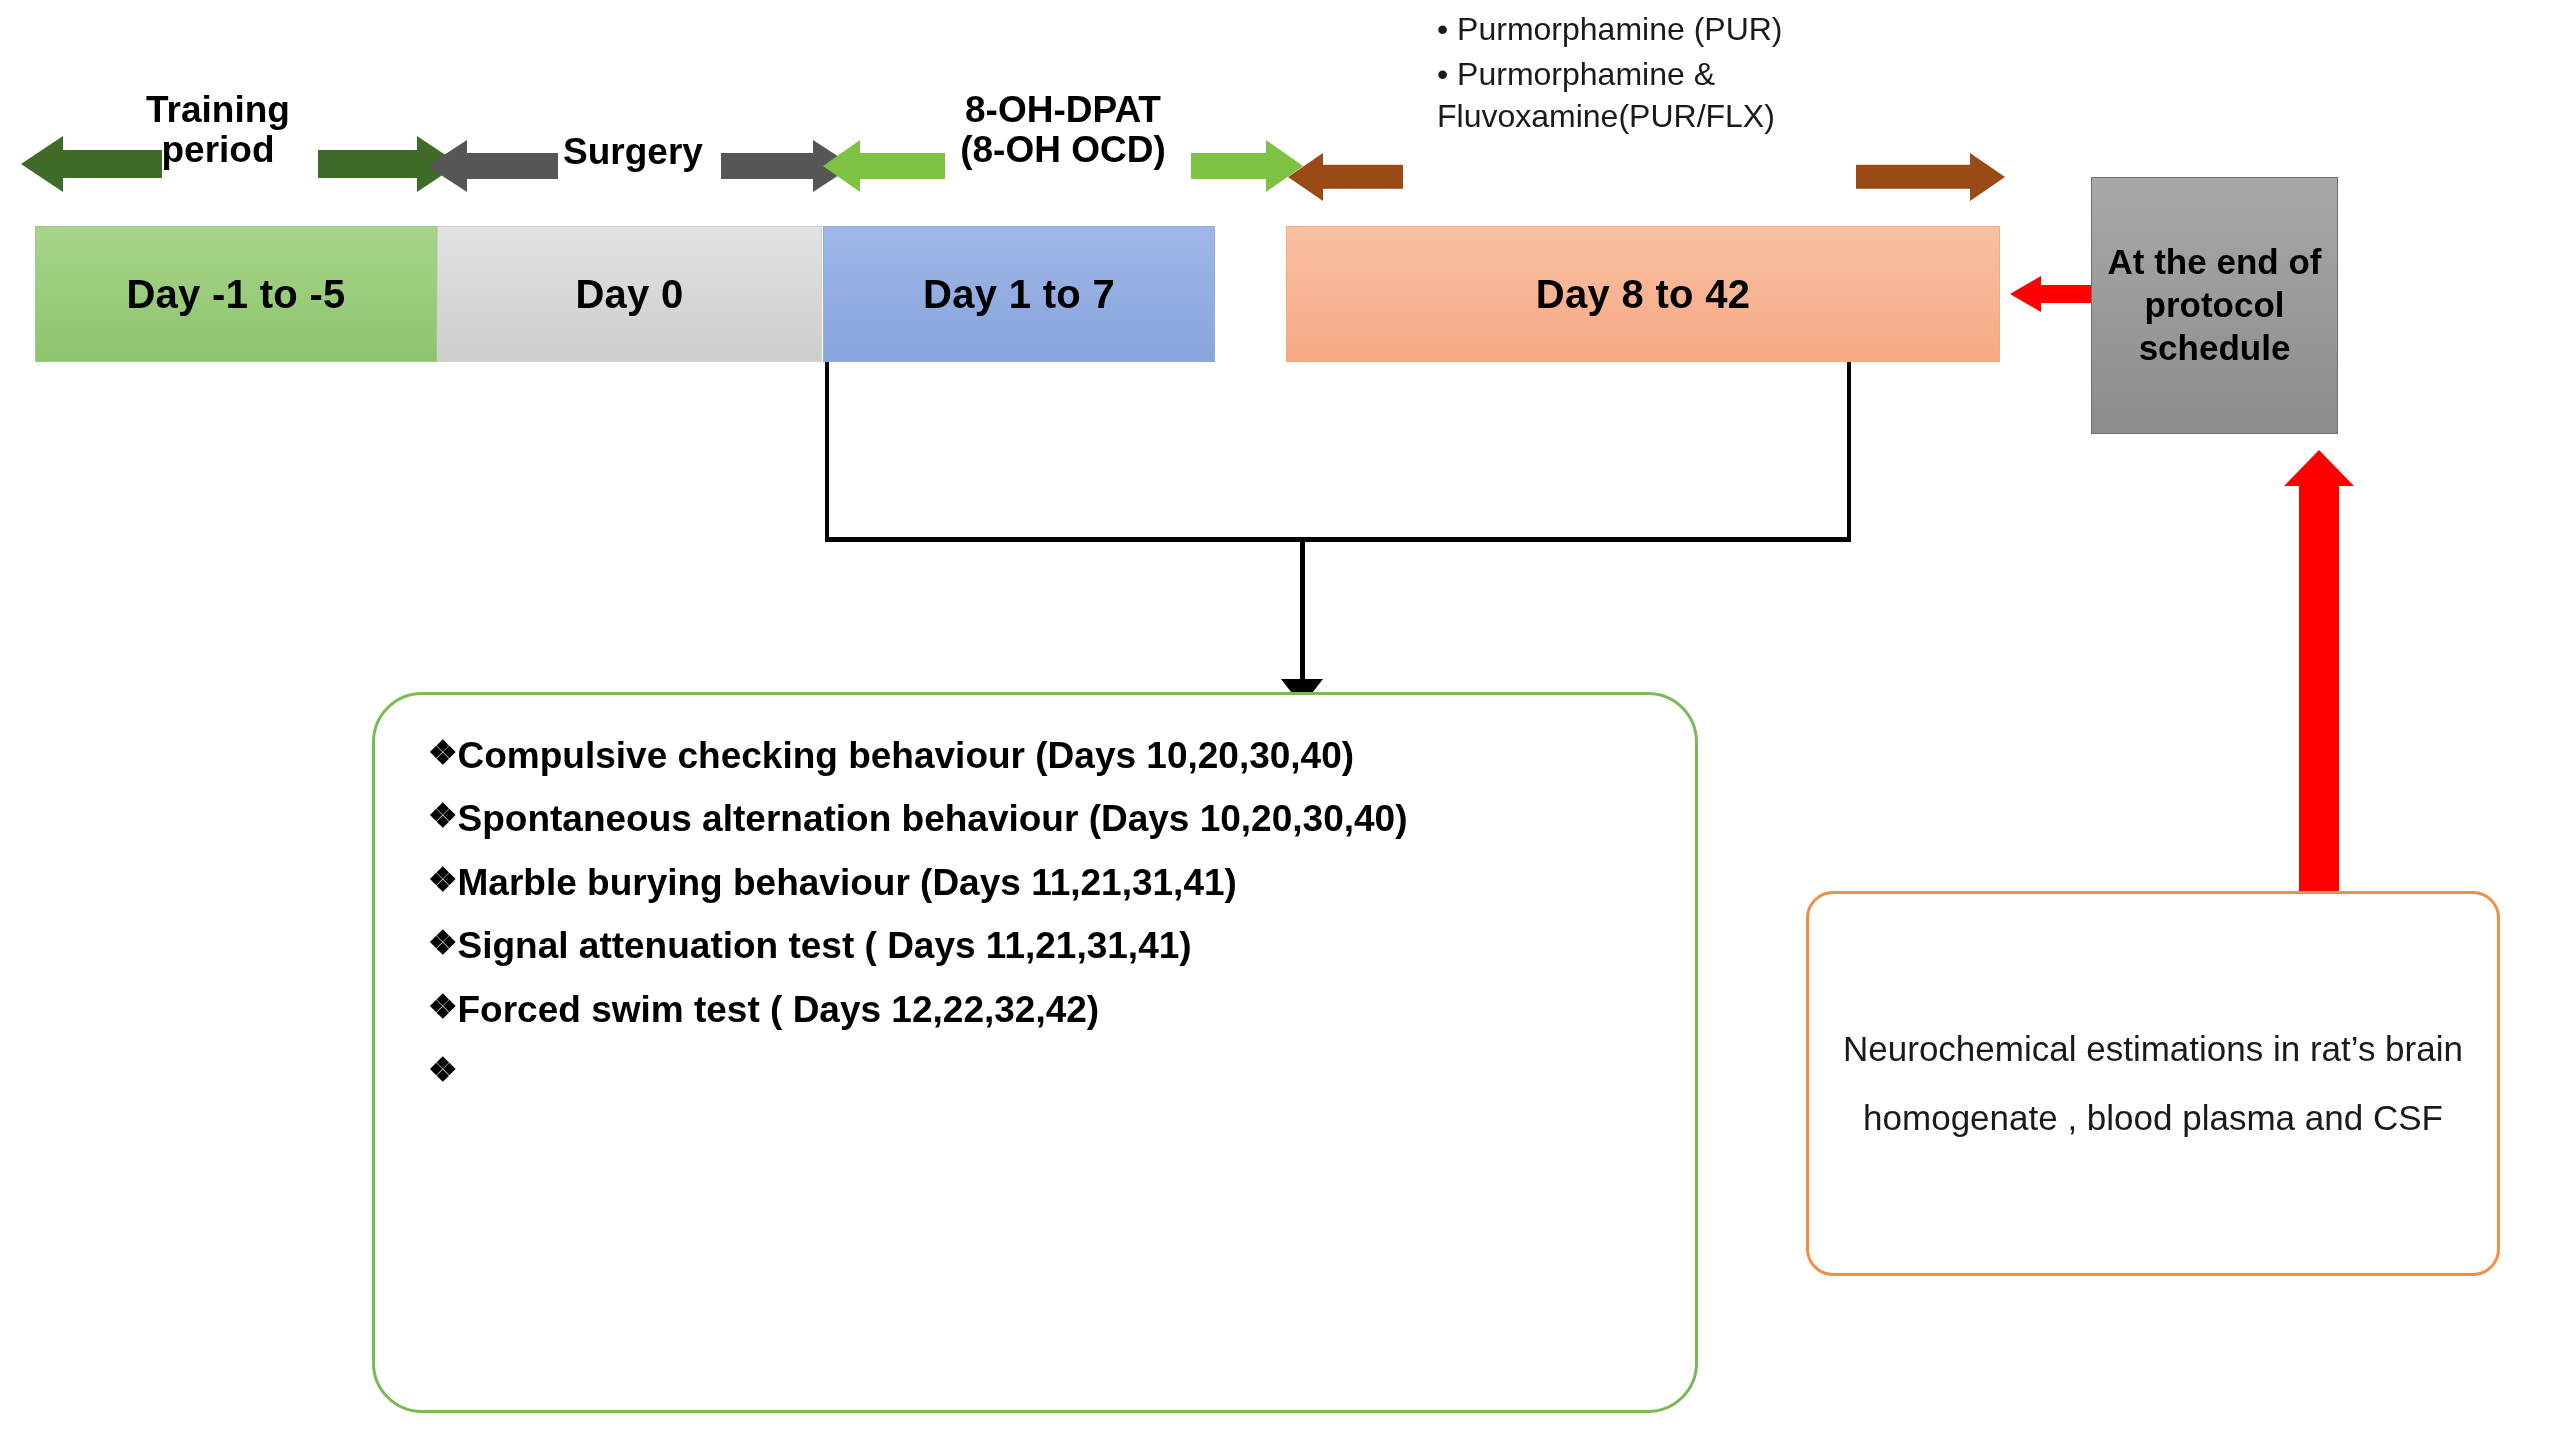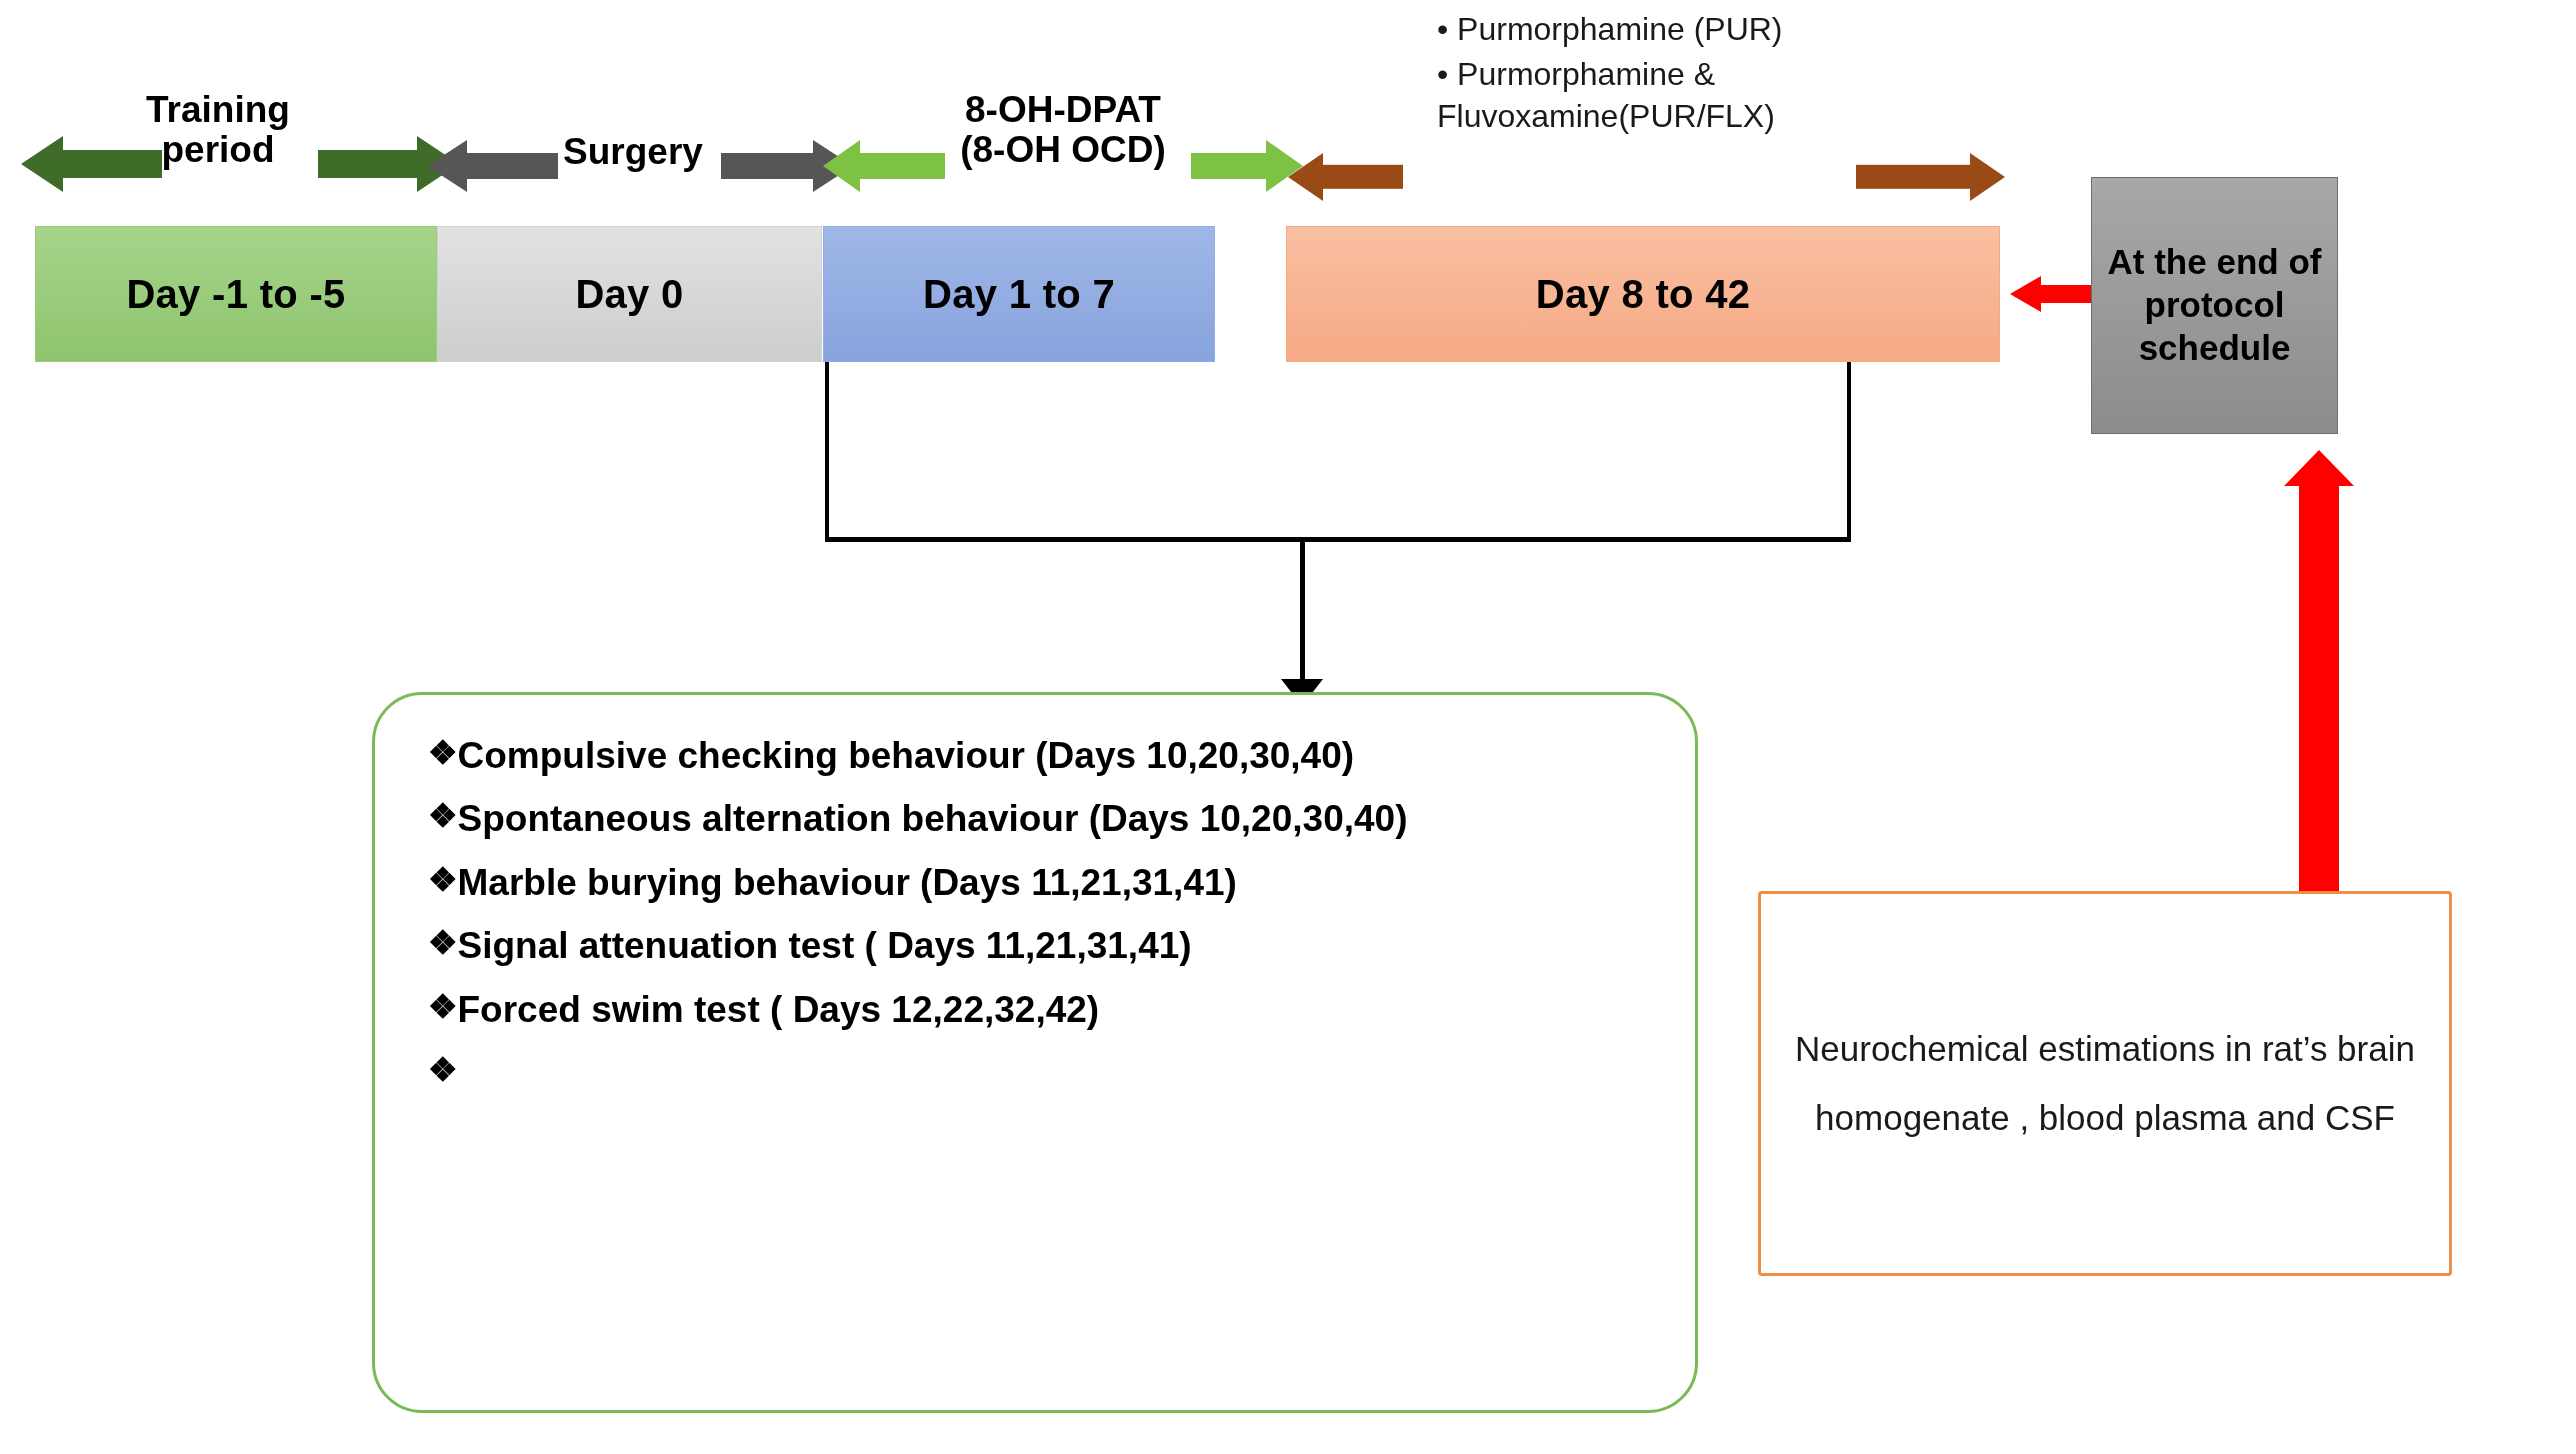--- a/index.html
+++ b/index.html
@@ -116,24 +116,24 @@
     font-size:35px;
     line-height:1.22;
     color:#000000;
     white-space:pre-line;
     padding:0 9px;
   }
 
   
   #neuro-box{
     position:absolute;
-    left:1758px; top:891px;
+    left:1806px; top:891px;
     width:694px; height:385px;
     border:3.2px solid #ef8e45;
-    border-radius:4px;
+    border-radius:27px;
     background:#ffffff;
     box-sizing:border-box;
     display:flex;
     align-items:center;
     justify-content:center;
     text-align:center;
     font-size:35px;
     line-height:1.95;
     color:#1a1a1a;
     padding:0 31px;

